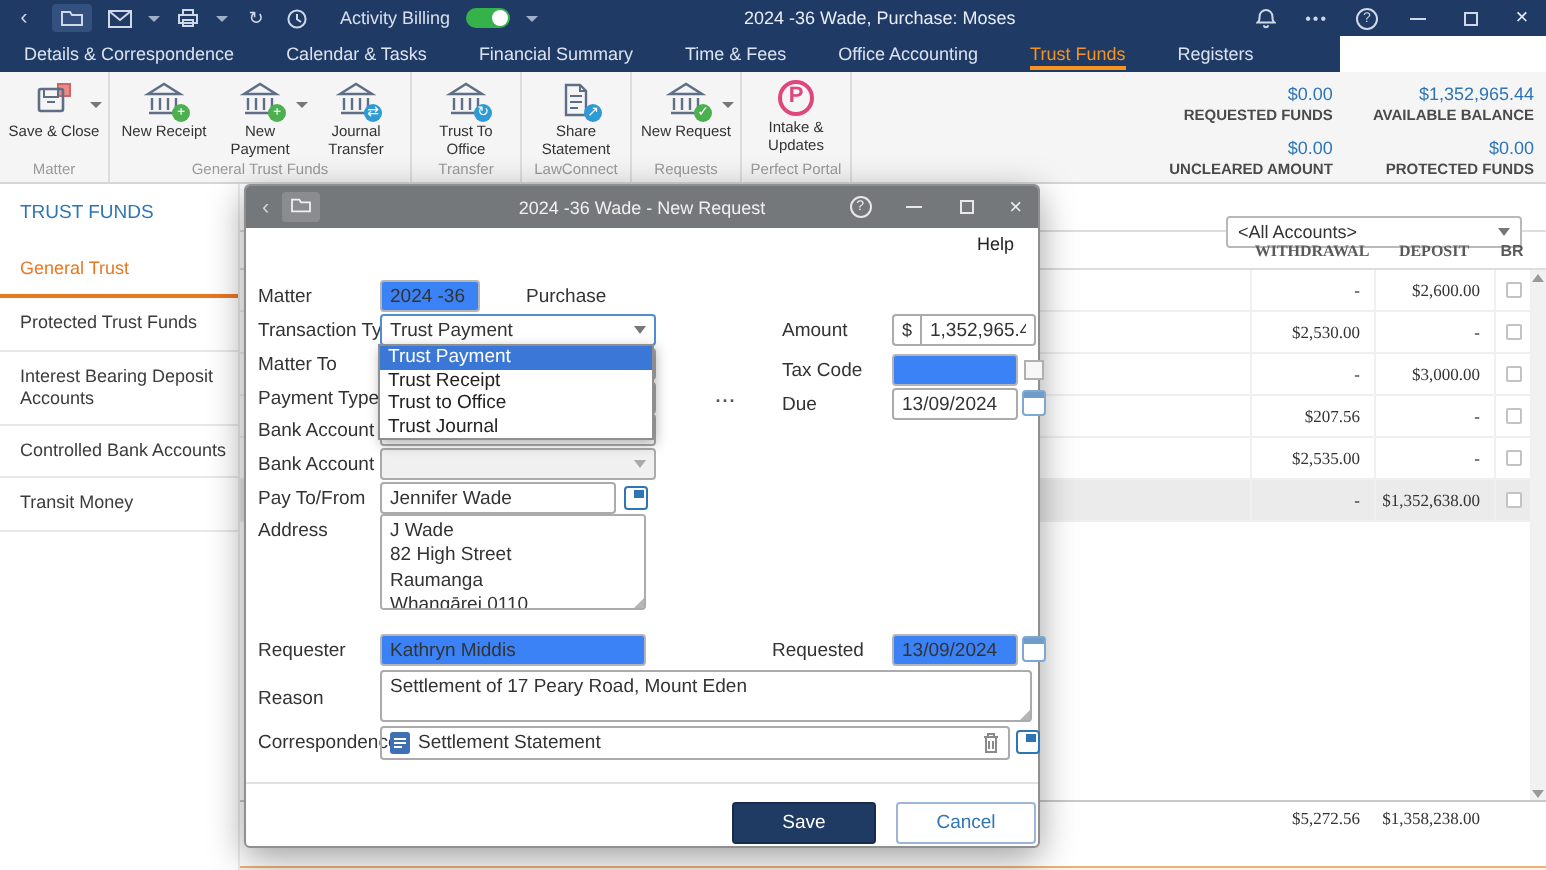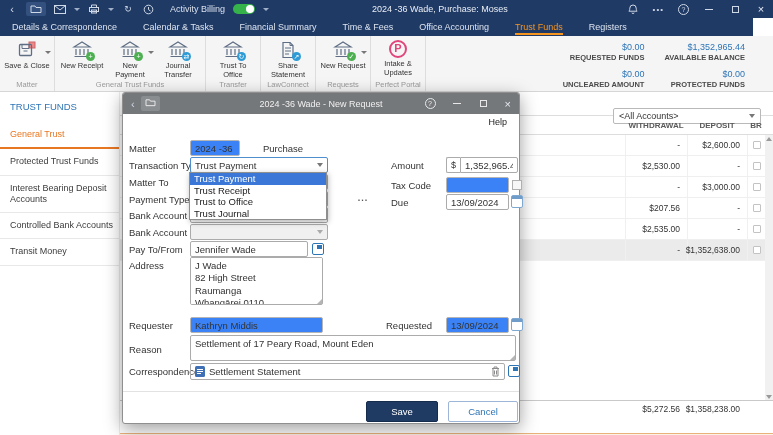--- a/index.html
+++ b/index.html
@@ -18,56 +18,56 @@
   .toggle::after { content:''; position:absolute; right:1px; top:1px; width:8px; height:8px; background:#fff; border-radius:50%; }
   .tb-title { position:absolute; left:372px; top:0; height:18px; display:flex; align-items:center; color:#e8edf5; font-size:9px; }
   .tb-right { margin-left:auto; display:flex; align-items:center; gap:14px; }
   .dots3 { letter-spacing:1px; font-size:8px; color:#cfd8e6; }
   .qmark { width:11px; height:11px; border:1px solid #cfd8e6; border-radius:50%; font-size:7px; display:flex; align-items:center; justify-content:center; }
   .win-min { width:8px; height:1px; background:#cfd8e6; display:inline-block; }
   .win-max { width:7px; height:7px; border:1px solid #cfd8e6; display:inline-block; }
   .win-close { font-size:11px; color:#e6ebf3; line-height:10px; }
 
   
-  .menubar { position:absolute; left:0; top:18px; width:753px; height:18px; background:#203a66; display:flex; align-items:stretch; gap:26px; padding:0 12px; font-size:9px; }
+  .menubar { position:absolute; left:0; top:18px; width:670px; height:18px; background:#203a66; display:flex; align-items:stretch; gap:26px; padding:0 12px; font-size:9px; }
   .menu-item { display:flex; align-items:center; color:#dbe3ee; cursor:pointer; position:relative; white-space:nowrap; }
   .menu-item.active { color:#f7941d; }
   .menu-item.active::after { content:''; position:absolute; left:0; right:0; bottom:1px; height:2px; background:#f7941d; }
 
   
   .toolbar { position:absolute; left:0; top:36px; width:773px; height:56px; background:#f5f5f6; border-bottom:1px solid #d6d6d6; display:flex; align-items:stretch; }
   .tgroup { display:flex; flex-direction:column; justify-content:space-between; border-right:1px solid #ddd; padding:3px 4px 1px; }
   .tgroup-btns { display:flex; gap:2px; }
   .tbtn { width:46px; display:flex; flex-direction:column; align-items:center; gap:1px; font-size:7.5px; color:#333; text-align:center; line-height:1.2; cursor:pointer; position:relative; padding-top:1px; }
   .tbtn .drop { position:absolute; right:-1px; top:12px; }
   .tgroup-label { font-size:7.5px; color:#9a9a9a; text-align:center; padding:1px 0 1px; }
   .bank-wrap { position:relative; width:20px; height:20px; }
   .badge { position:absolute; right:-3px; bottom:-1px; width:9px; height:9px; border-radius:50%; color:#fff; font-size:7px; line-height:9px; text-align:center; }
   .badge.green { background:#4caf50; } .badge.blue { background:#2e9bd6; }
   .pp-circle { width:18px; height:18px; border:2px solid #e0457b; border-radius:50%; color:#e0457b; font-weight:bold; font-size:11px; display:flex; align-items:center; justify-content:center; }
-  .balances { margin-left:auto; display:grid; grid-template-columns:auto auto; column-gap:20px; row-gap:4px; text-align:right; padding:6px 28px 0 0; }
+  .balances { margin-left:auto; display:grid; grid-template-columns:auto auto; column-gap:20px; row-gap:4px; text-align:right; padding:6px 6px 0 0; }
   .bal-val { color:#2e75b6; font-size:9px; }
   .bal-lbl { color:#4a4a4a; font-size:7.5px; font-weight:bold; margin-top:1px; }
 
   
   .sidebar { position:absolute; left:0; top:92px; width:120px; height:343px; background:#fff; border-right:1px solid #ececec; font-size:9px; }
   .sb-title { color:#2e75b6; font-size:9.5px; padding:9px 0 10px 10px; }
   .sb-item { padding:7px 4px 7px 10px; border-bottom:1px solid #e8e8e8; color:#3c3c3c; cursor:pointer; line-height:1.25; }
   .sb-item.active { color:#e87722; border-bottom:2px solid #e87722; }
 
   
   .ledger { position:absolute; left:120px; top:92px; width:653px; height:343px; background:#fff; }
   .filterbar { height:23px; display:flex; align-items:center; justify-content:flex-end; padding-right:12px; }
   .acct-select { width:148px; height:16px; border:1px solid #b9b9b9; border-radius:2px; display:flex; align-items:center; justify-content:space-between; padding:0 5px; font-size:9px; color:#333; background:#fff; cursor:pointer;margin-top:24px; }
   .sel-caret { width:0; height:0; border-left:3px solid transparent; border-right:3px solid transparent; border-top:4px solid #777; }
   .lhead { height:20px; display:flex; border-top:1px solid #ddd; border-bottom:1px solid #ddd; align-items:center; font-size:8px; font-weight:bold; color:#5a5a5a; }
   .lrow { height:21px; display:flex; align-items:center; border-bottom:1px solid #efefef; font-size:8.5px; color:#333; }
   .lrow.selected { background:#ebebeb; }
   .c-desc { flex:1; }
-  .c-wd, .c-dep { width:62px; text-align:left; padding-right:7px; border-left:1px solid #f0f0f0; align-self:stretch; display:flex; align-items:center; justify-content:flex-end; }
+  .c-wd, .c-dep { width:62px; text-align:left; padding-right:7px; border-left:1px solid #f0f0f0; align-self:stretch; display:flex; align-items:center; justify-content:flex-end;font-family:Liberation Serif, serif; }
   .c-dep { width:60px; }
   .lhead .c-wd, .lhead .c-dep { justify-content:center; padding-right:0; border-left:none; }
   .c-br { width:18px; display:flex; justify-content:center; align-self:stretch; align-items:center; border-left:1px solid #f0f0f0; }
   .lhead .c-br { border-left:none; }
   .c-pad { width:8px; }
   .cb { width:8px; height:8px; border:1px solid #c3c3c3; border-radius:1px; background:#fff; cursor:pointer; }
   .totals { position:absolute; left:0; right:0; top:308px; height:17px; display:flex; align-items:center; border-top:1px solid #c9c9c9; font-size:8.5px; color:#333; background:#fff; }
   .balbar { position:absolute; left:0; right:0; top:325px; height:18px; background:#fcf2e6; border-top:1px solid #e9b27c; display:flex; align-items:center; font-size:8.5px;margin-top:16px; }
   .bal-label { position:absolute; left:362px; color:#e87722; font-size:8px; font-weight:bold; }
   .vscroll { position:absolute; right:0; top:43px; width:8px; height:265px; background:#f1f1f1; }

